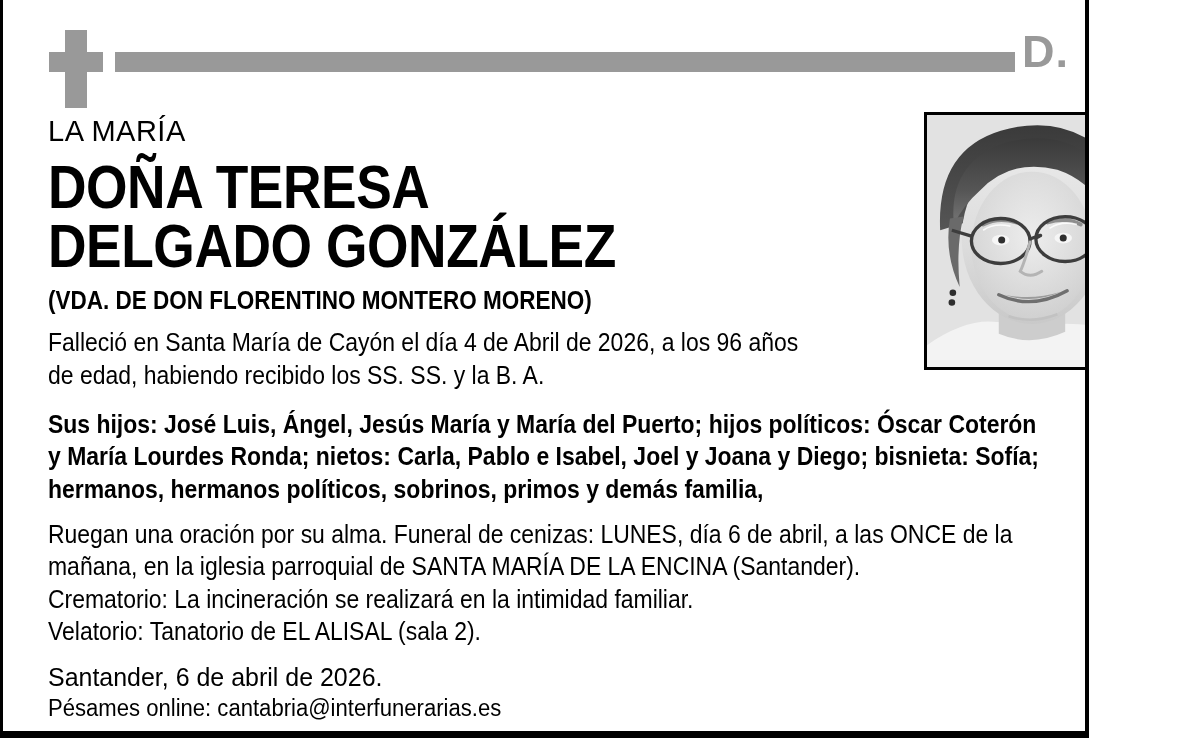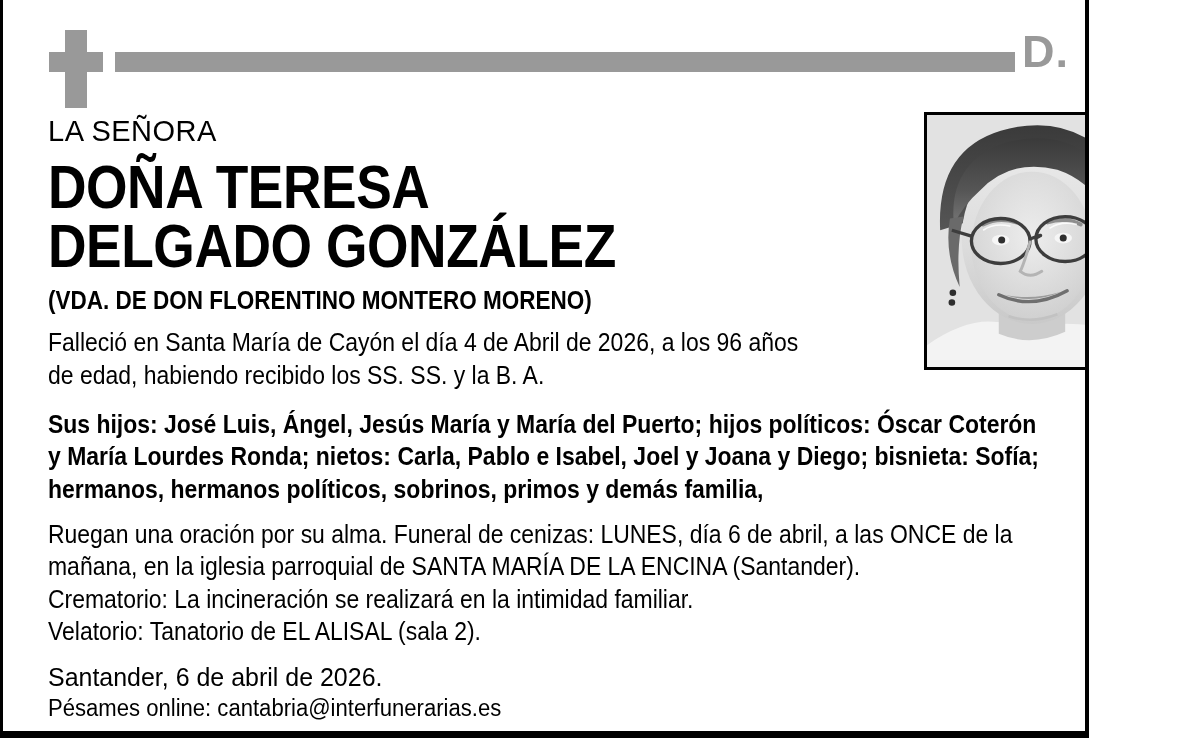--- a/index.html
+++ b/index.html
@@ -230,21 +230,21 @@
         <circle cx="198" cy="244" r="5"></circle>
         <circle cx="207" cy="252" r="5"></circle>
         <circle cx="27" cy="182" r="3.4"></circle>
         <circle cx="26" cy="192" r="3.4"></circle>
       </g>
     </svg>
   </div>
 
   <div class="body-col">
 
-    <div class="la-senora">LA SEÑORA</div>
+    <div class="la-senora">LA MARÍA</div>
 
     <div class="name">
       <span class="line1">DOÑA TERESA</span>
       <span class="line2">DELGADO GONZÁLEZ</span>
     </div>
 
     <div class="spouse">(VDA. DE DON FLORENTINO MONTERO MORENO)</div>
 
     <div class="para">
       <span class="ln">Falleció en Santa María de Cayón el día 4 de Abril de 2026, a los 96 años</span>

